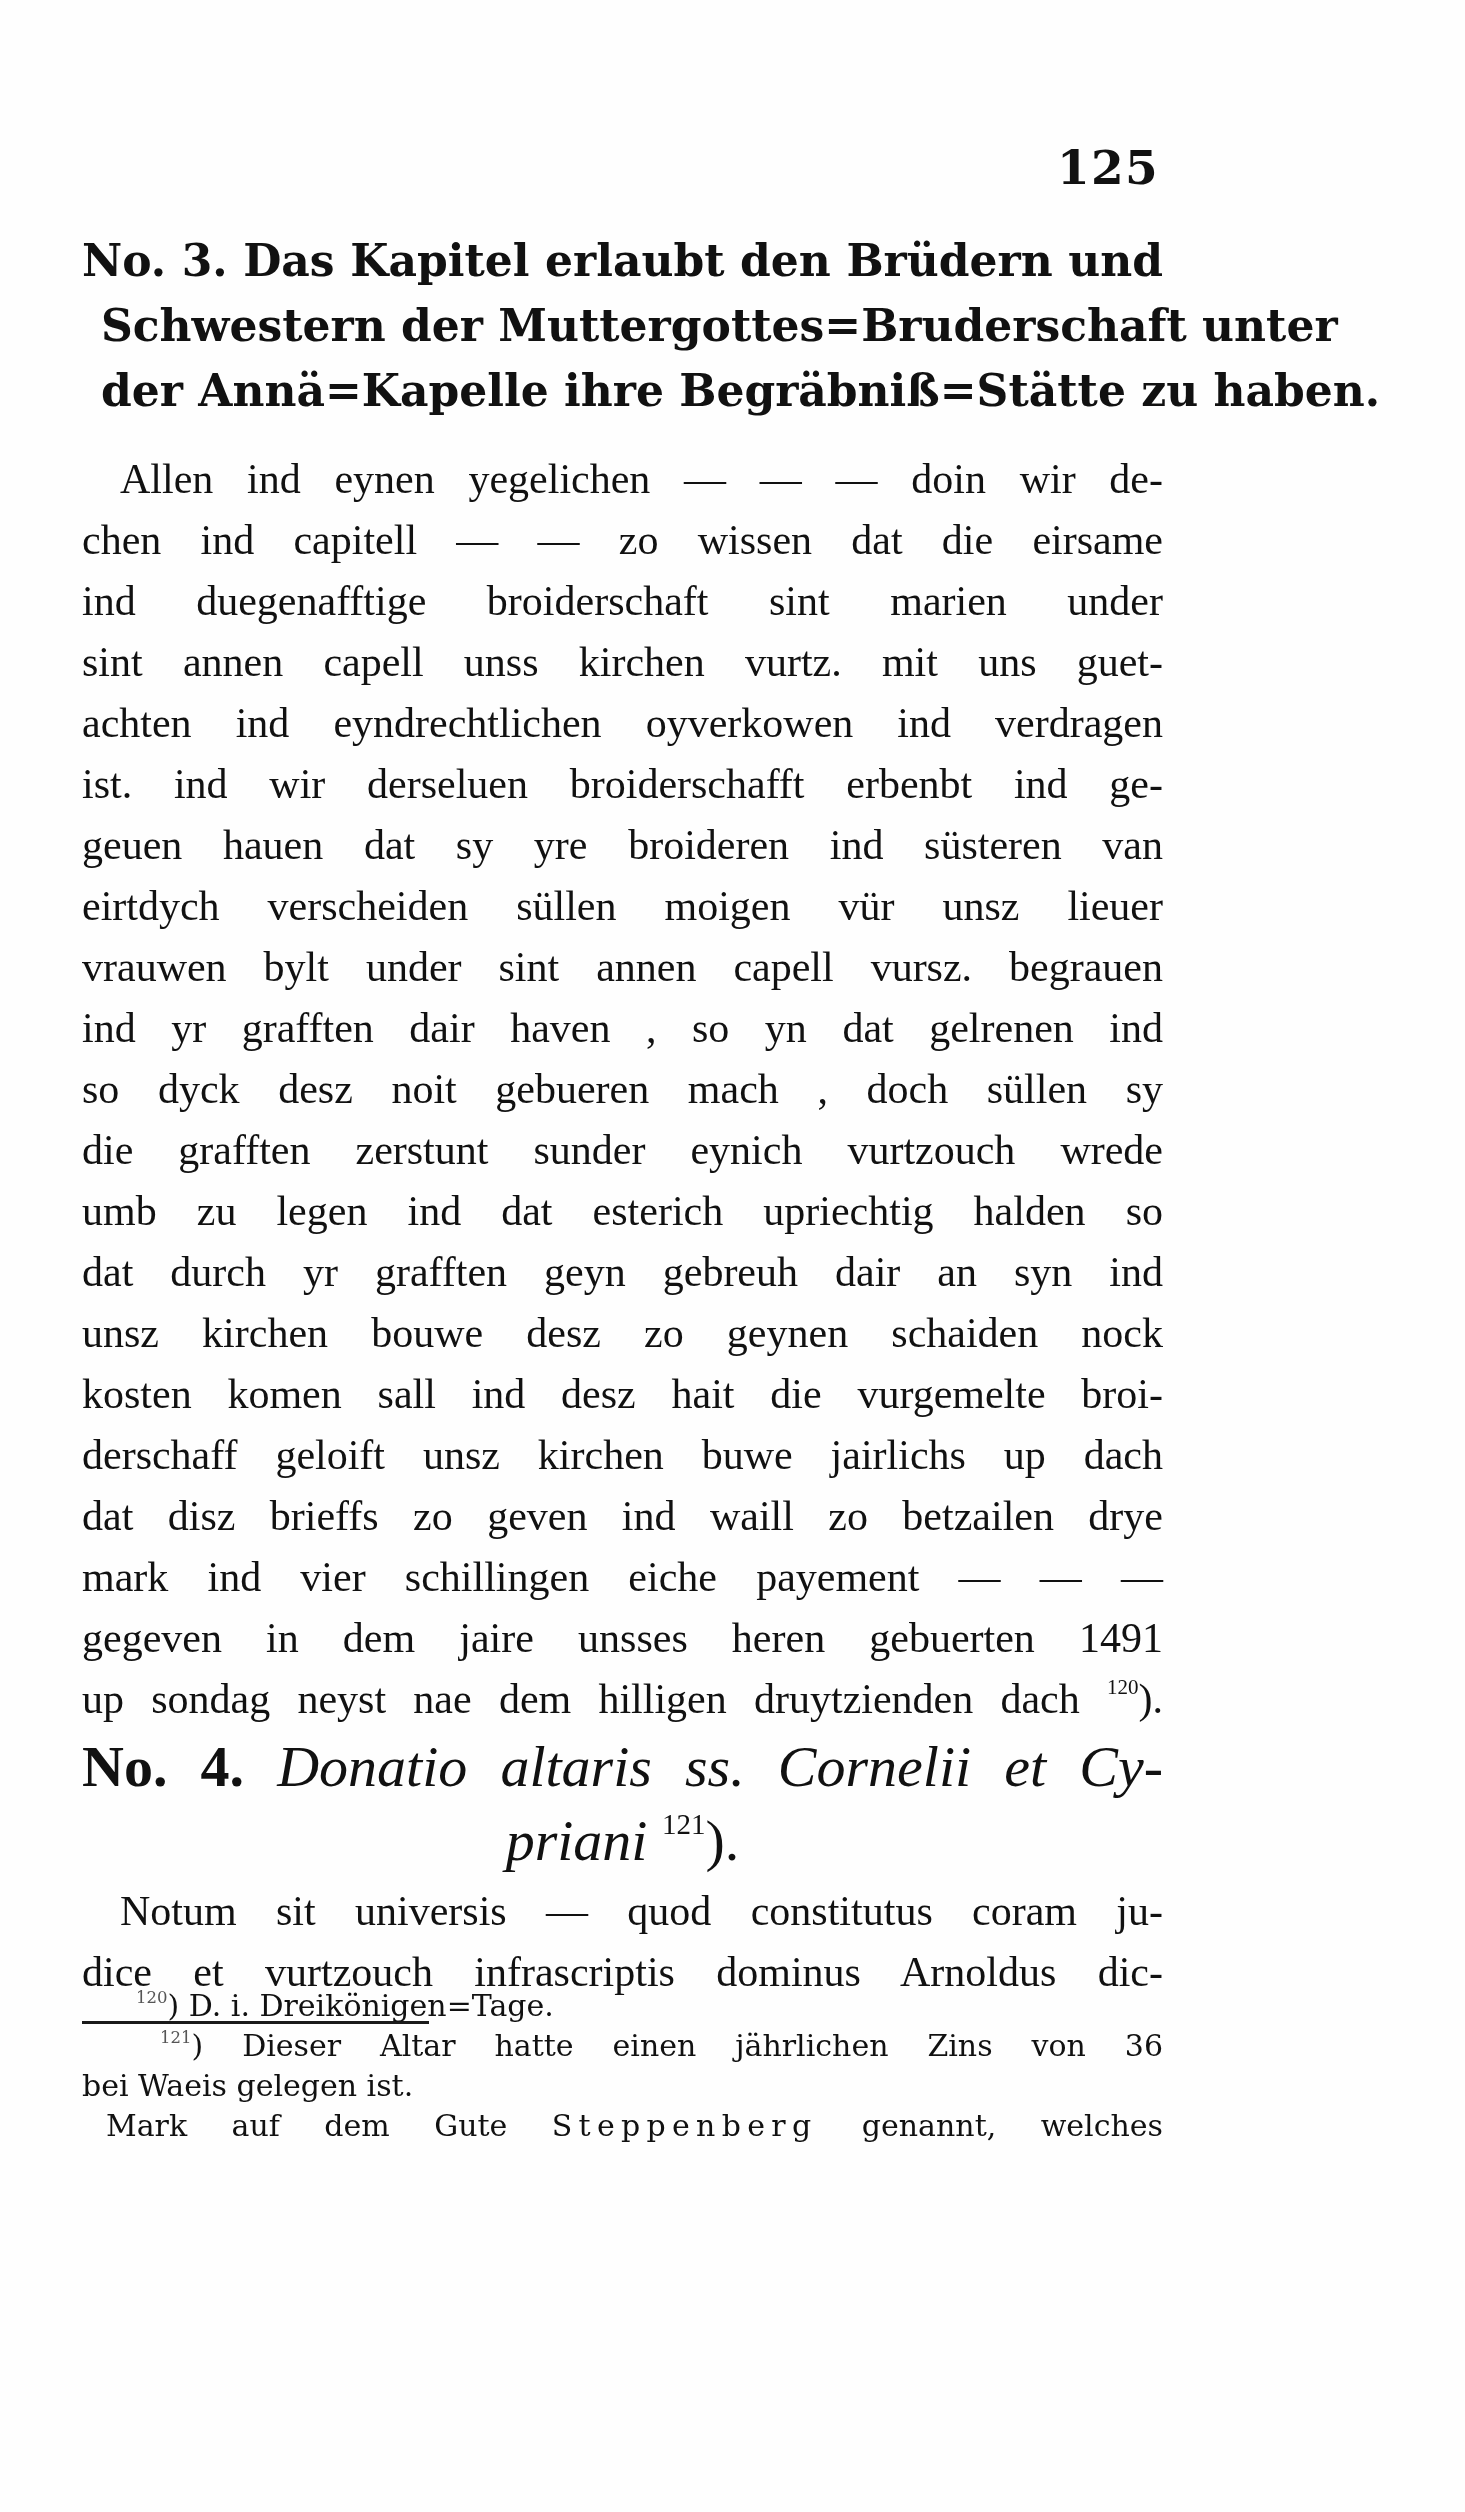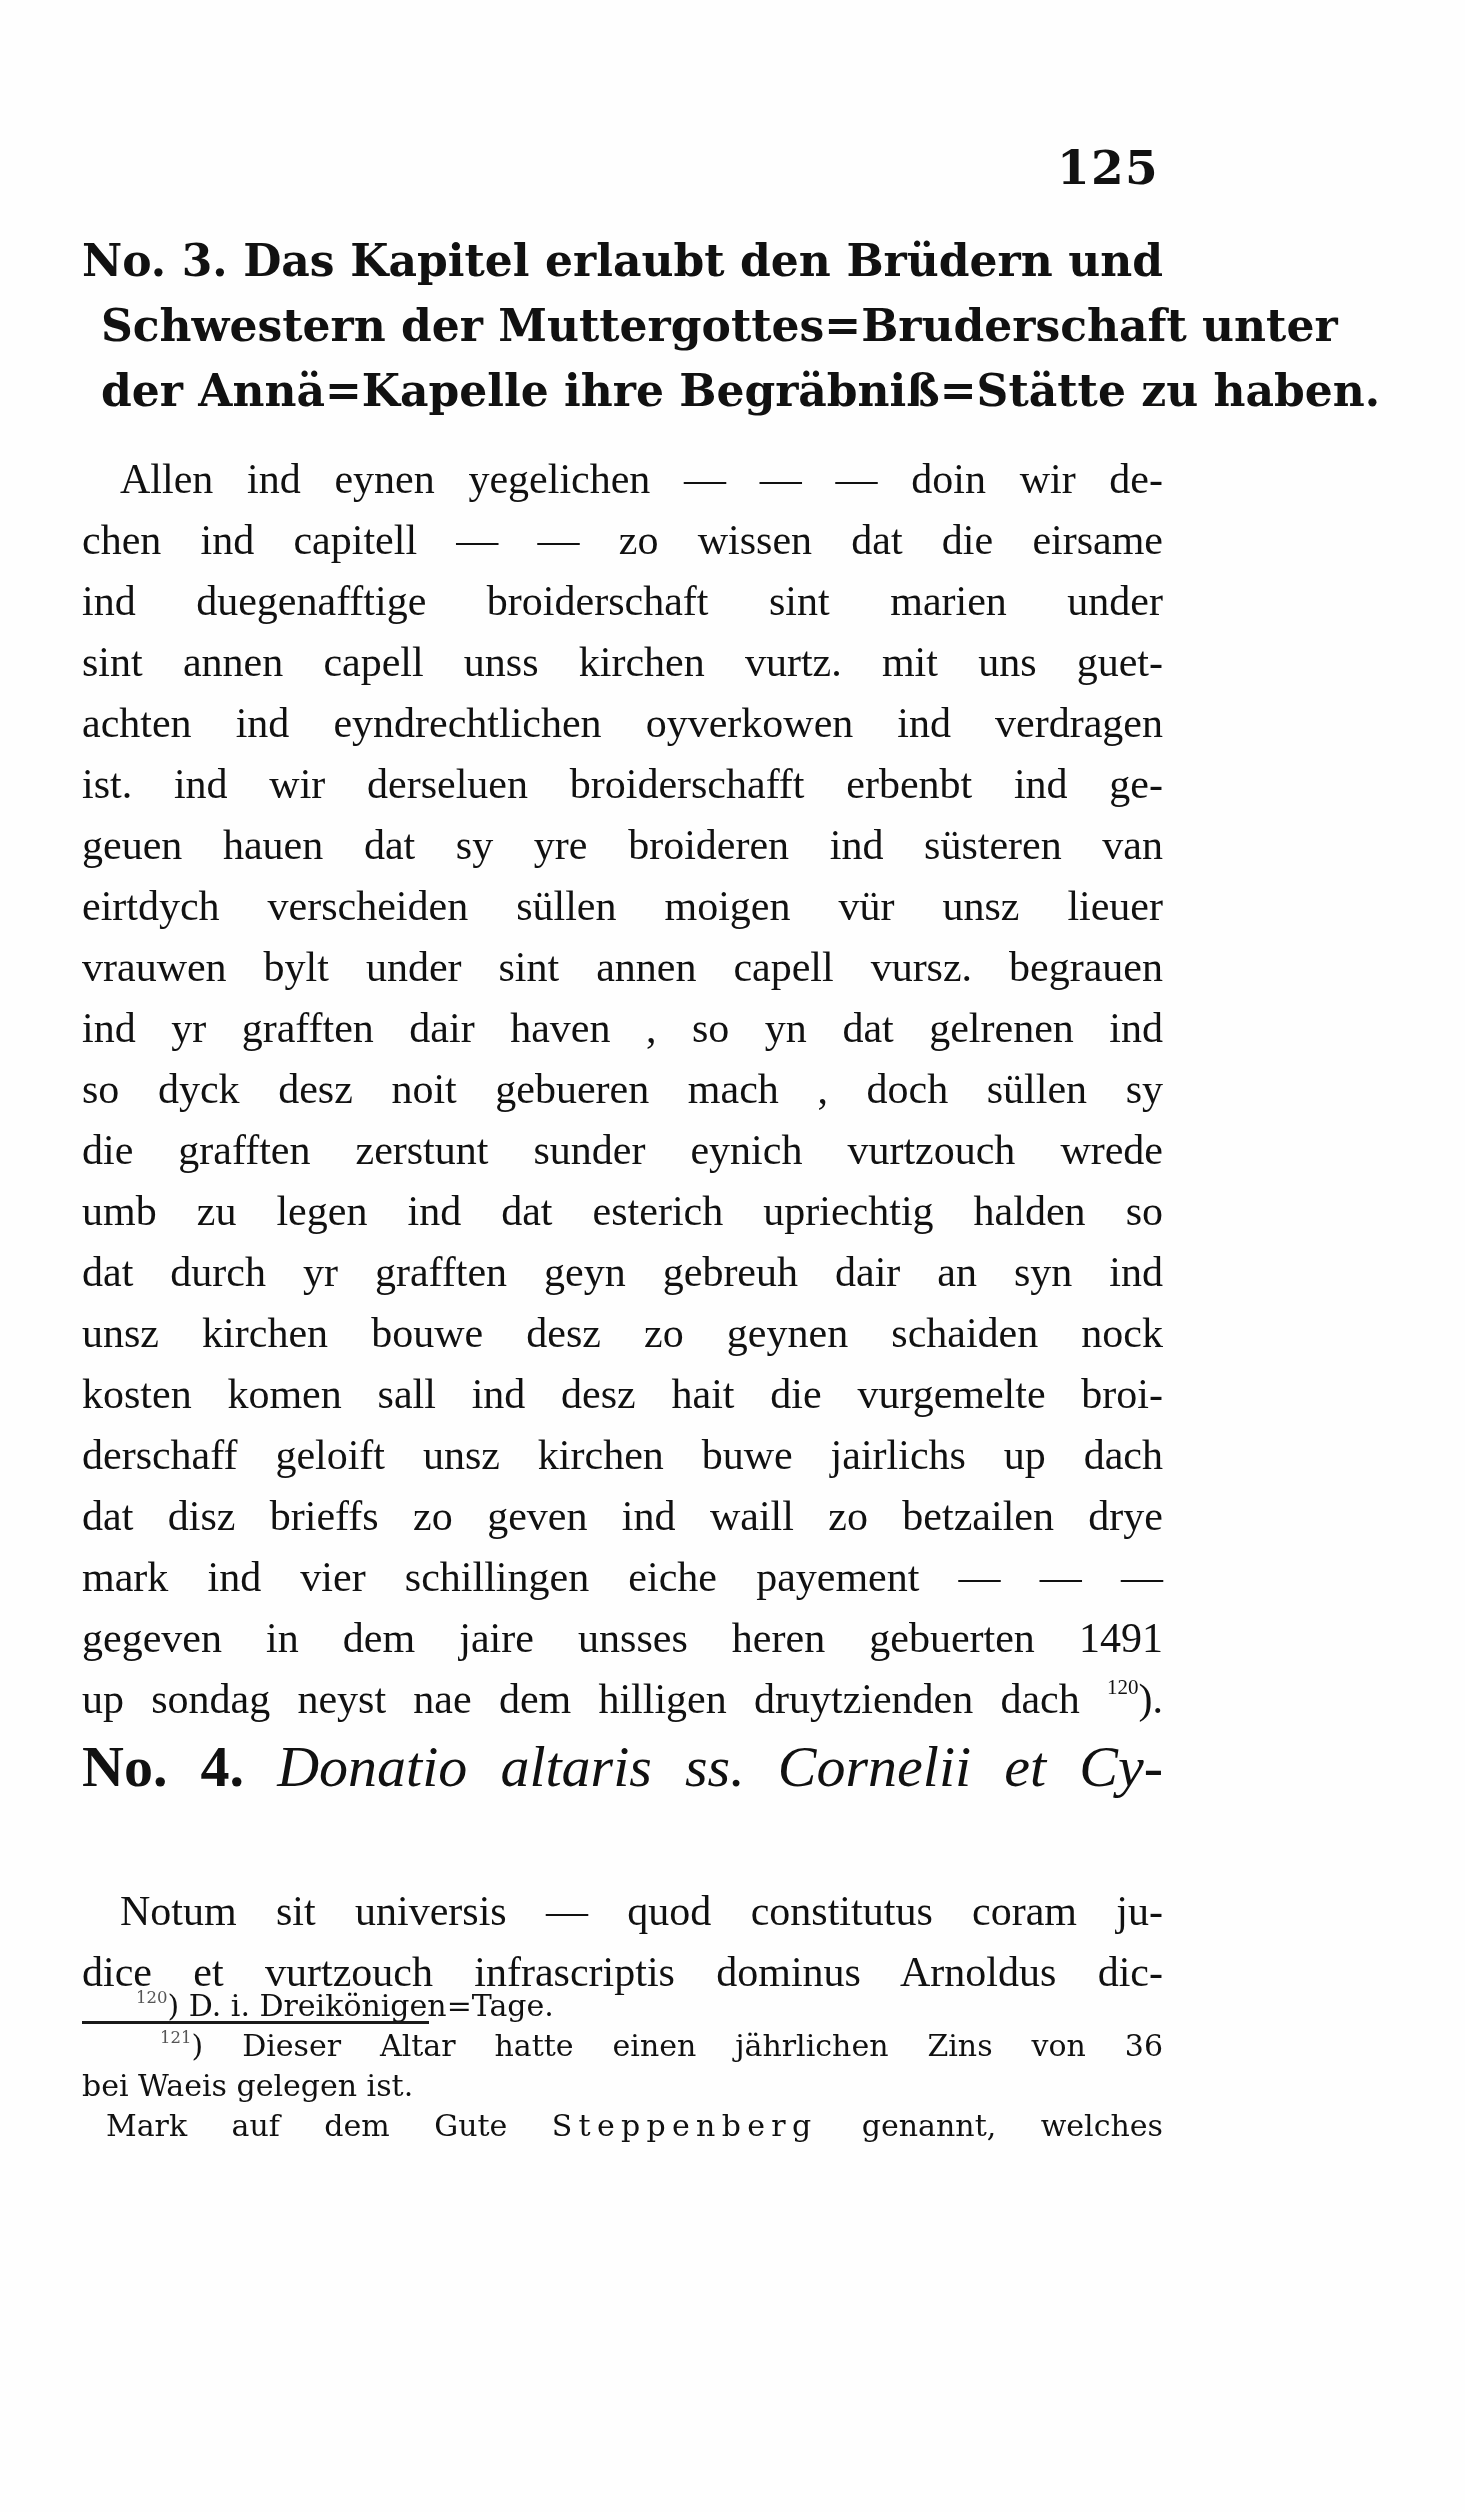--- a/index.html
+++ b/index.html
@@ -165,20 +165,24 @@
   <div class="heading4">
     <span class="hline justify">
       <span class="no">No. 4.</span>
       <span class="it">Donatio</span>
       <span class="it">altaris</span>
       <span class="it">ss.</span>
       <span class="it">Cornelii</span>
       <span class="it">et</span>
       <span class="it">Cy-</span>
     </span>
+    <span class="hline center">
+      <span class="it">priani</span>
+      <sup class="fn">121</sup><span>).</span>
+    </span>
   </div>
 
   <div class="body-block" id="para-no4">
     <span class="line first">Notum sit universis — quod constitutus coram ju-</span>
     <span class="line">dice et vurtzouch infrascriptis dominus Arnoldus dic-</span>
   </div>
 
   <div class="footnote-rule"></div>
 
   <div class="footnotes">

